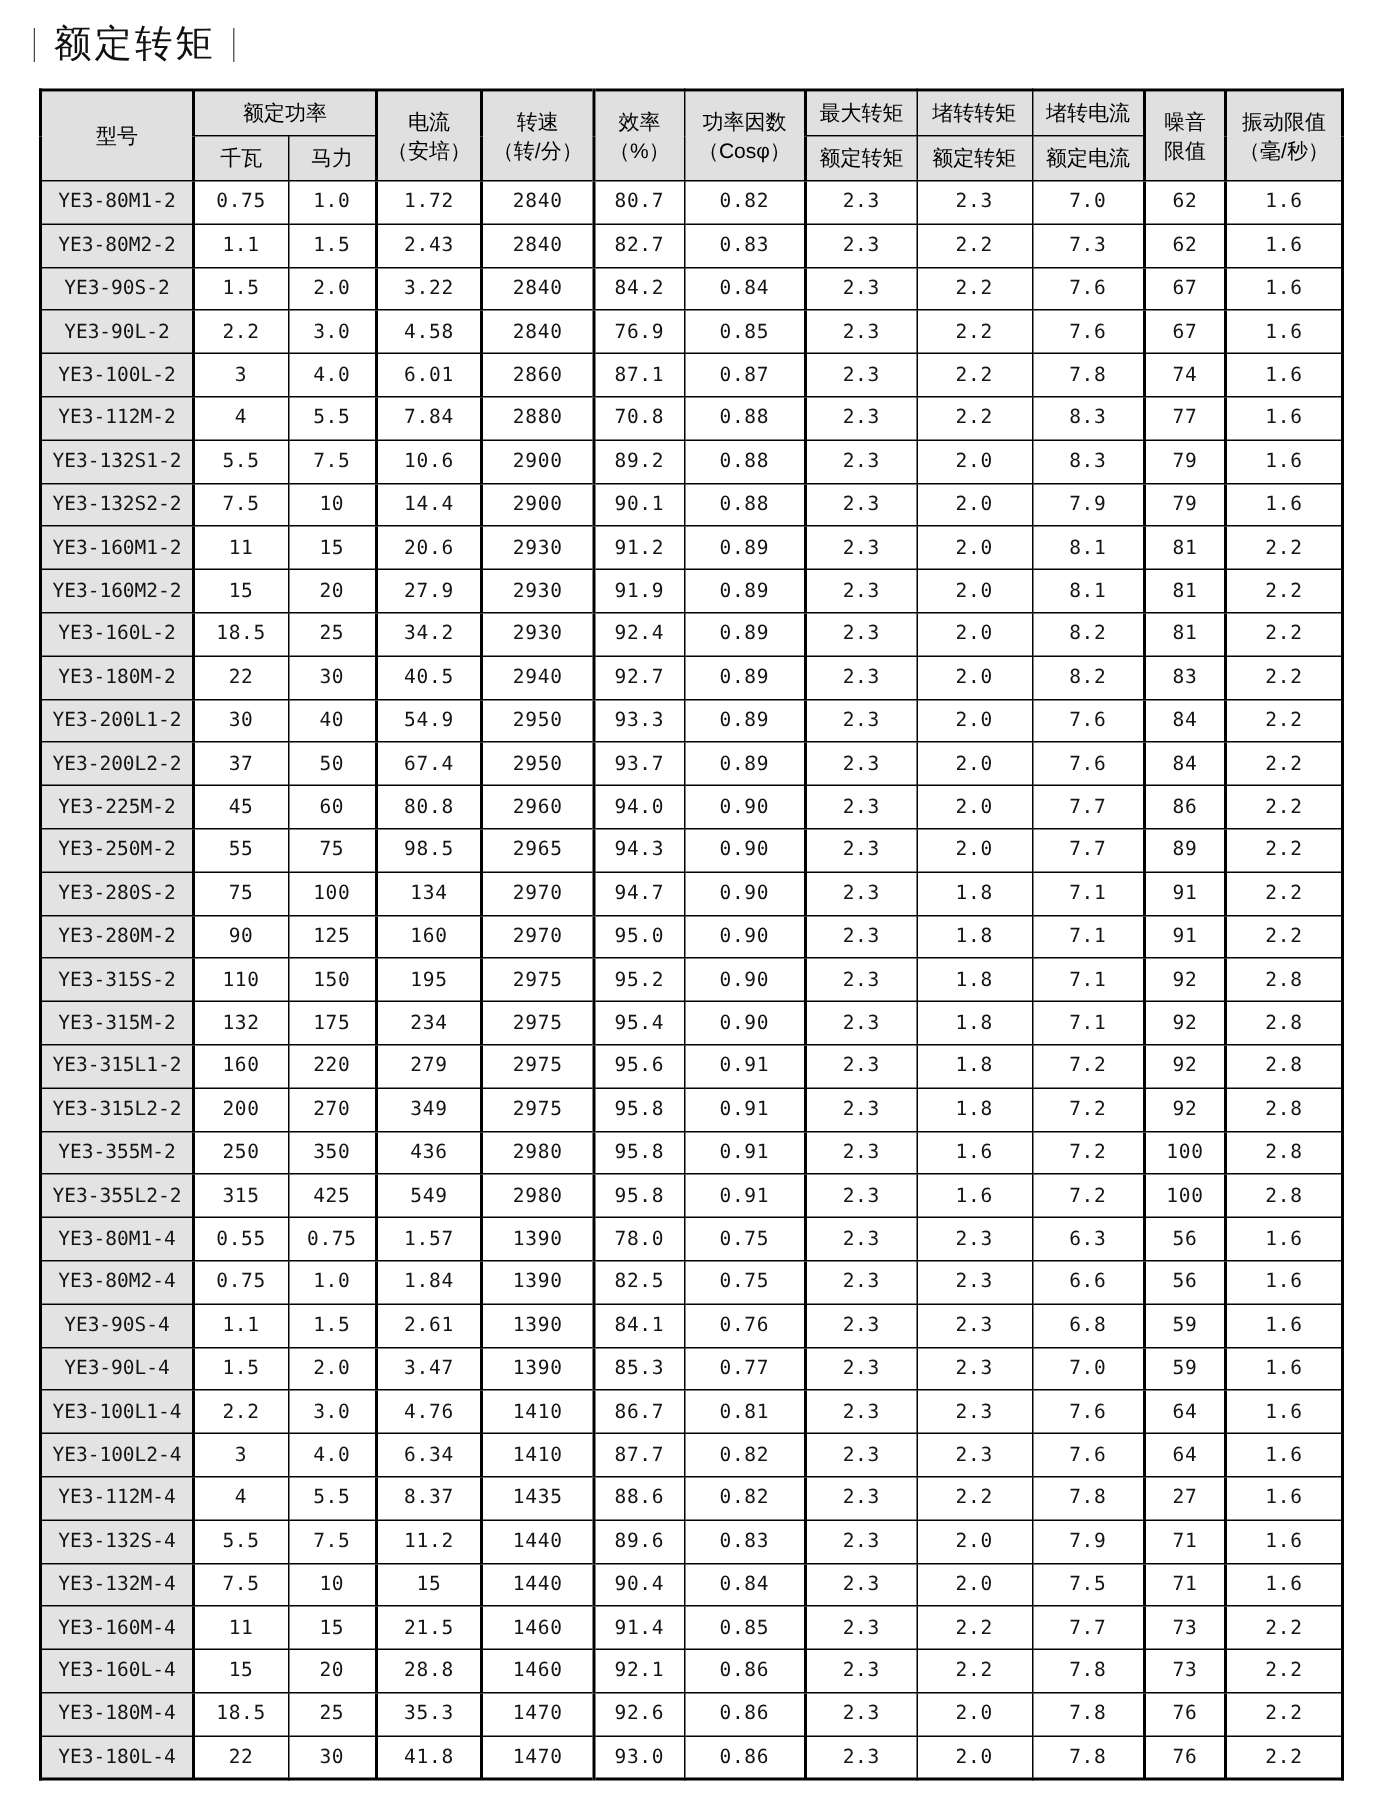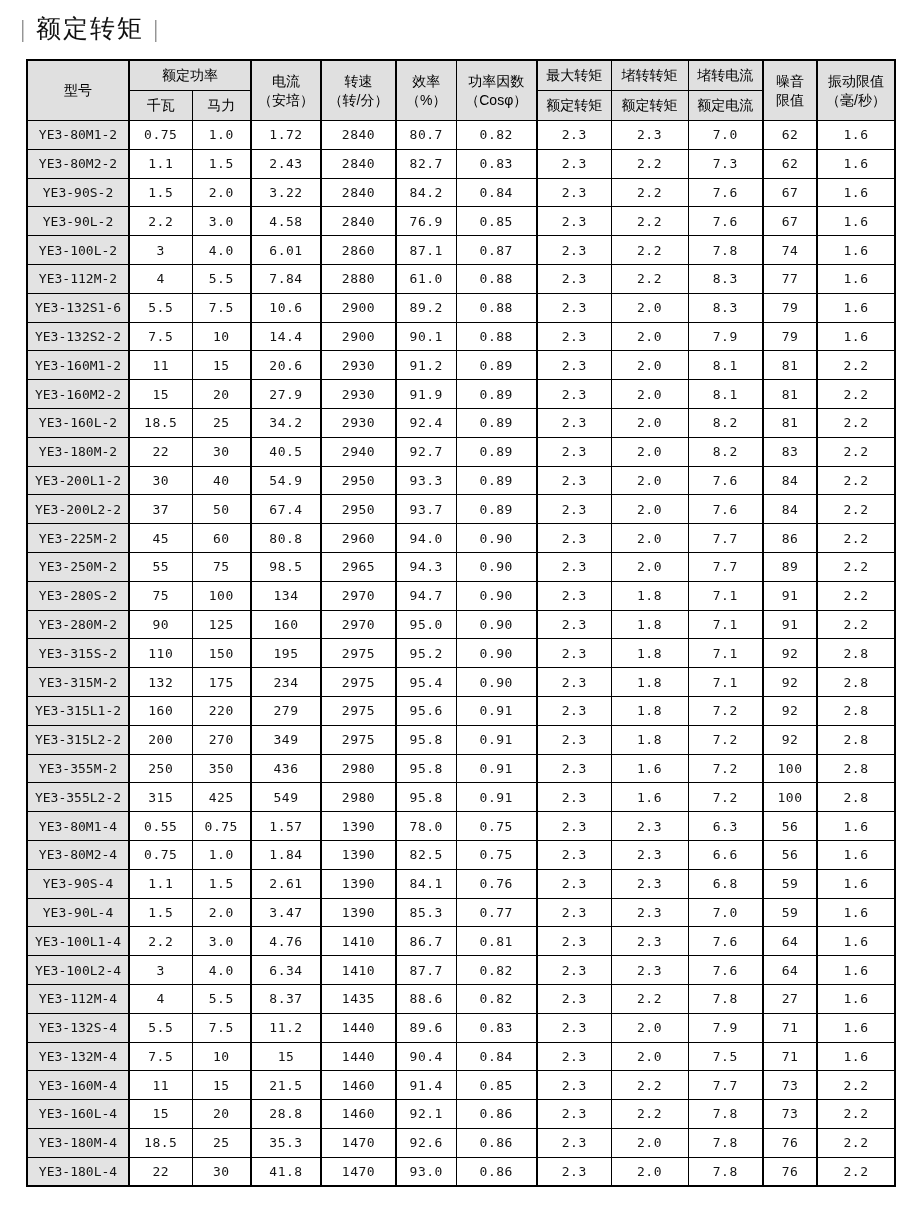--- a/index.html
+++ b/index.html
@@ -159,30 +159,30 @@
           <td>7.8</td>
           <td>74</td>
           <td>1.6</td>
         </tr>
         <tr>
           <td class="model-cell">YE3-112M-2</td>
           <td>4</td>
           <td>5.5</td>
           <td>7.84</td>
           <td>2880</td>
-          <td>61.0</td>
+          <td>70.8</td>
           <td>0.88</td>
           <td>2.3</td>
           <td>2.2</td>
           <td>8.3</td>
           <td>77</td>
           <td>1.6</td>
         </tr>
         <tr>
-          <td class="model-cell">YE3-132S1-6</td>
+          <td class="model-cell">YE3-132S1-2</td>
           <td>5.5</td>
           <td>7.5</td>
           <td>10.6</td>
           <td>2900</td>
           <td>89.2</td>
           <td>0.88</td>
           <td>2.3</td>
           <td>2.0</td>
           <td>8.3</td>
           <td>79</td>

